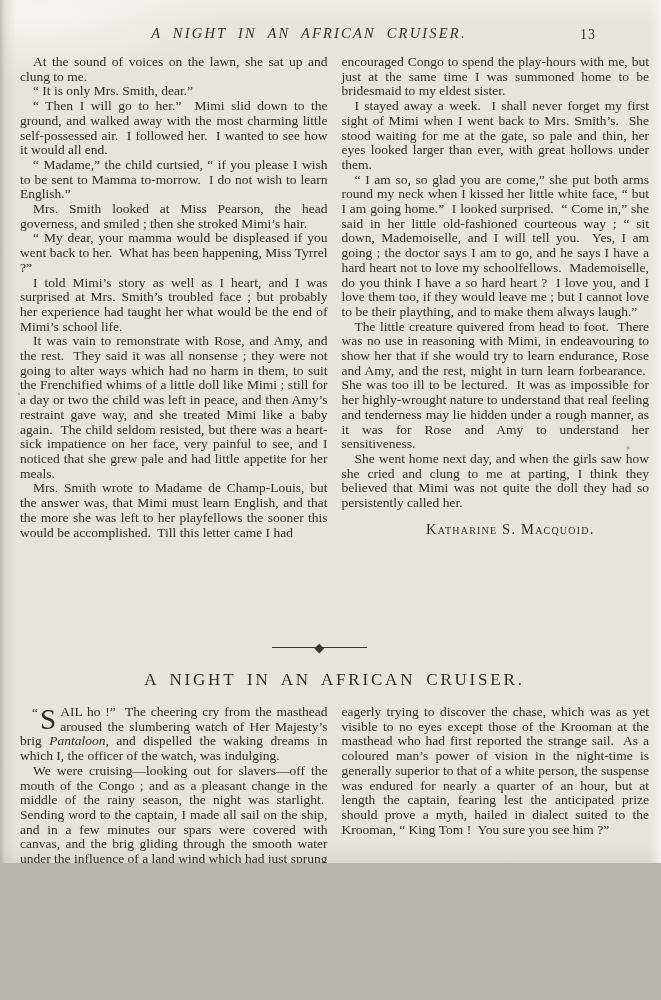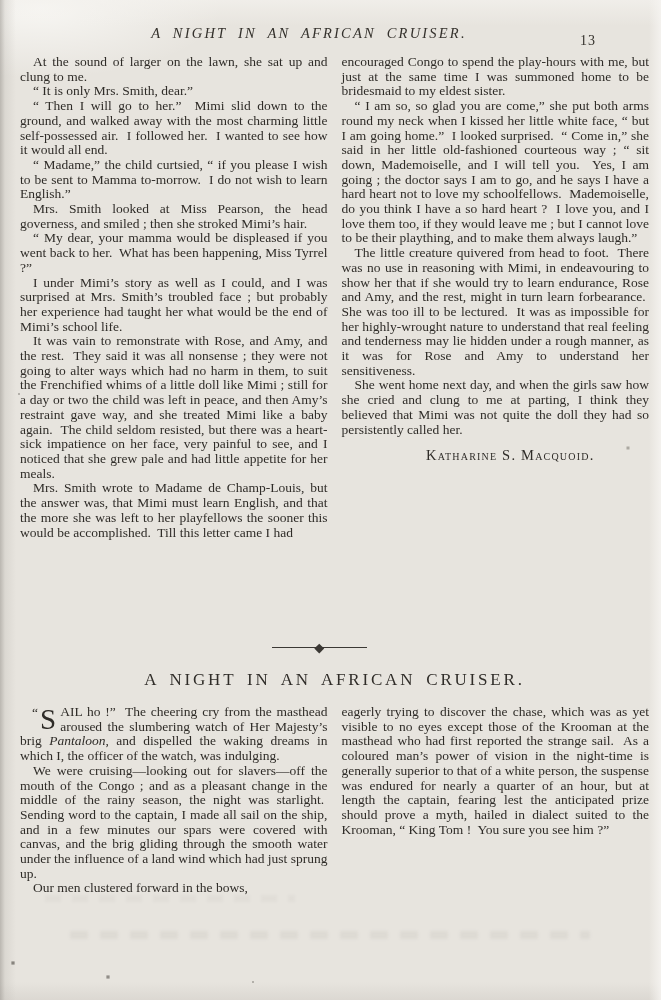--- a/index.html
+++ b/index.html
@@ -2,37 +2,37 @@
 <html><head>
 <meta charset="utf-8">
 <style>
   html,body { margin:0; padding:0; }
   body {
     width:661px; height:1000px;
     font-family:"Liberation Serif", serif;
     background:#b7b3ad;
   }
   .page {
-    position:relative; width:661px; height:1000px; overflow:hidden;
+    position:relative; width:661px; height:863px; overflow:hidden;
     color:#2f2c28;
     background:
       linear-gradient(90deg, rgba(150,146,140,.55) 0px, rgba(190,186,180,.30) 5px, rgba(231,228,222,0) 16px),
       linear-gradient(270deg, rgba(246,244,241,.85) 0px, rgba(231,228,222,0) 12px),
       linear-gradient(180deg, rgba(244,242,238,.7) 0px, rgba(231,228,222,0) 26px),
       linear-gradient(0deg, rgba(205,201,195,.45) 0px, rgba(231,228,222,0) 18px),
       radial-gradient(ellipse 260px 100px at 40px 8px, rgba(249,248,245,.9), rgba(231,228,222,0) 70%),
       #e7e4de;
   }
   .running-head { position:absolute; top:25px; left:20px; width:628px; height:20px; }
   .head-title {
     text-align:center; padding-right:50px;
     font-style:italic; font-size:14.5px; letter-spacing:2.2px; word-spacing:5px;
     color:#34312c;
   }
-  .pagenum { position:absolute; right:52px; top:8px; font-size:14px; letter-spacing:1px; color:#34312c; }
+  .pagenum { position:absolute; right:52px; top:2px; font-size:14px; letter-spacing:1px; color:#34312c; }
 
   .content { position:absolute; left:20px; width:629px; display:flex; gap:14px; }
   .story1 { top:55px; }
   .story2-content { top:705px; }
   .col { flex:1 1 0; min-width:0; }
 
   p.para {
     margin:0; text-align:justify; font-size:13.5px; line-height:14.7px;
     color:#2f2c28;
   }
@@ -86,33 +86,34 @@
 
 <div class="page">
 
   <header class="running-head">
     <div class="head-title">A NIGHT IN AN AFRICAN CRUISER.</div>
     <div class="pagenum">13</div>
   </header>
 
   <main class="content story1">
     <div class="col">
-        <p class="para indent">At the sound of larger on the lawn, she sat up and clung to me.</p>
+        <p class="para indent">At the sound of voices on the lawn, she sat up and clung to me.</p>
         <p class="para indent">“ It is only Mrs. Smith, dear.”</p>
         <p class="para indent">“ Then I will go to her.”&nbsp; Mimi slid down to the ground, and walked away with the most charming little self-possessed air.&nbsp; I followed her.&nbsp; I wanted to see how it would all end.</p>
         <p class="para indent">“ Madame,” the child curtsied, “ if you please I wish to be sent to Mamma to-morrow.&nbsp; I do not wish to learn English.”</p>
         <p class="para indent">Mrs. Smith looked at Miss Pearson, the head governess, and smiled ; then she stroked Mimi’s hair.</p>
         <p class="para indent">“ My dear, your mamma would be displeased if you went back to her.&nbsp; What has been happening, Miss Tyrrel ?”</p>
-        <p class="para indent">I under Mimi’s story as well as I could, and I was surprised at Mrs. Smith’s troubled face ; but probably her experience had taught her what would be the end of Mimi’s school life.</p>
+        <p class="para indent">I told Mimi’s story as well as I heart, and I was surprised at Mrs. Smith’s troubled face ; but probably her experience had taught her what would be the end of Mimi’s school life.</p>
         <p class="para indent">It was vain to remonstrate with Rose, and Amy, and the rest.&nbsp; They said it was all nonsense ; they were not going to alter ways which had no harm in them, to suit the Frenchified whims of a little doll like Mimi ; still for a day or two the child was left in peace, and then Amy’s restraint gave way, and she treated Mimi like a baby again.&nbsp; The child seldom resisted, but there was a heart-sick impatience on her face, very painful to see, and I noticed that she grew pale and had little appetite for her meals.</p>
         <p class="para indent">Mrs. Smith wrote to Madame de Champ-Louis, but the answer was, that Mimi must learn English, and that the more she was left to her playfellows the sooner this would be accomplished.&nbsp; Till this letter came I had</p>
       </div>
     <div class="col">
       <div>
           <p class="para">encouraged Congo to spend the play-hours with me, but just at the same time I was summoned home to be bridesmaid to my eldest sister.</p>
+          <p class="para indent">I stayed away a week.&nbsp; I shall never forget my first sight of Mimi when I went back to Mrs. Smith’s.&nbsp; She stood waiting for me at the gate, so pale and thin, her eyes looked larger than ever, with great hollows under them.</p>
           <p class="para indent">“ I am so, so glad you are come,” she put both arms round my neck when I kissed her little white face, “ but I am going home.”&nbsp; I looked surprised.&nbsp; “ Come in,” she said in her little old-fashioned courteous way ; “ sit down, Mademoiselle, and I will tell you.&nbsp; Yes, I am going ; the doctor says I am to go, and he says I have a hard heart not to love my schoolfellows.&nbsp; Mademoiselle, do you think I have a so hard heart ?&nbsp; I love you, and I love them too, if they would leave me ; but I cannot love to be their plaything, and to make them always laugh.”</p>
           <p class="para indent">The little creature quivered from head to foot.&nbsp; There was no use in reasoning with Mimi, in endeavouring to show her that if she would try to learn endurance, Rose and Amy, and the rest, might in turn learn forbearance.&nbsp; She was too ill to be lectured.&nbsp; It was as impossible for her highly-wrought nature to understand that real feeling and tenderness may lie hidden under a rough manner, as it was for Rose and Amy to understand her sensitiveness.</p>
           <p class="para indent">She went home next day, and when the girls saw how she cried and clung to me at parting, I think they believed that Mimi was not quite the doll they had so persistently called her.</p>
         </div>
       <div class="signature">Katharine S. Macquoid.</div>
     </div>
   </main>
 
   <div class="divider">
     <span class="line"></span>

